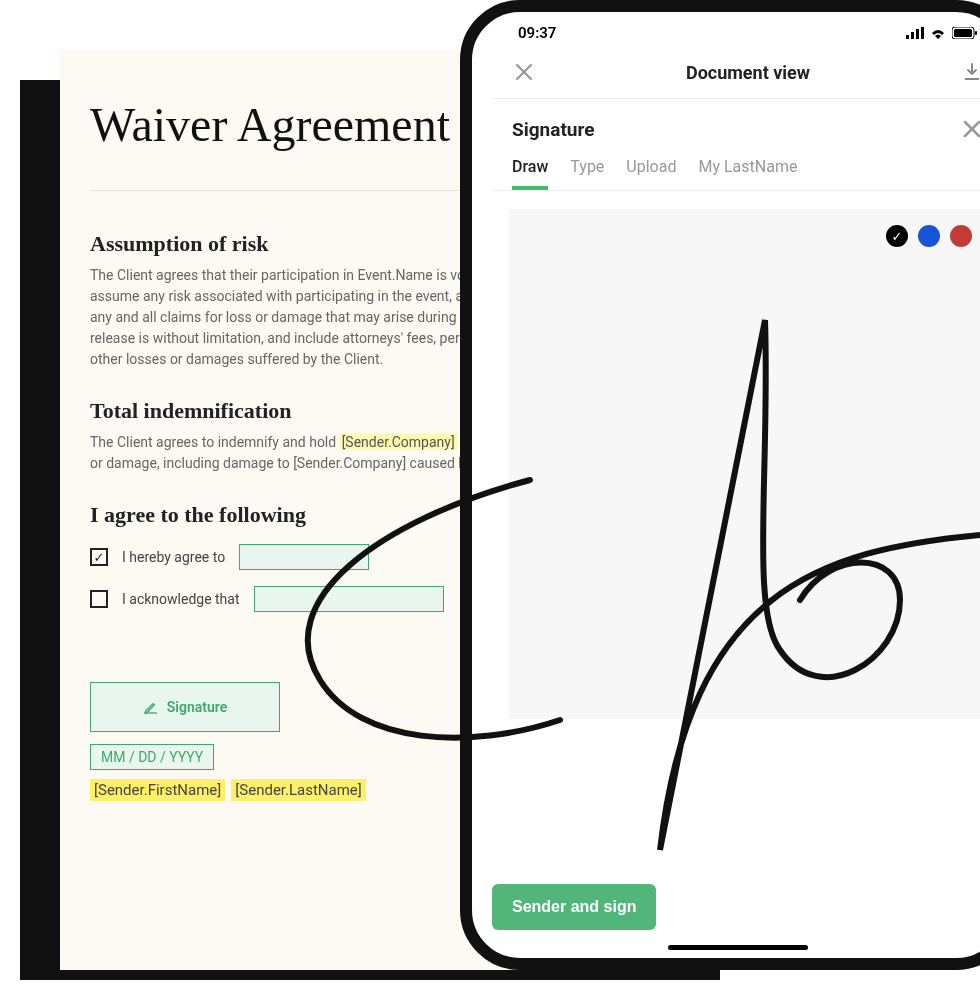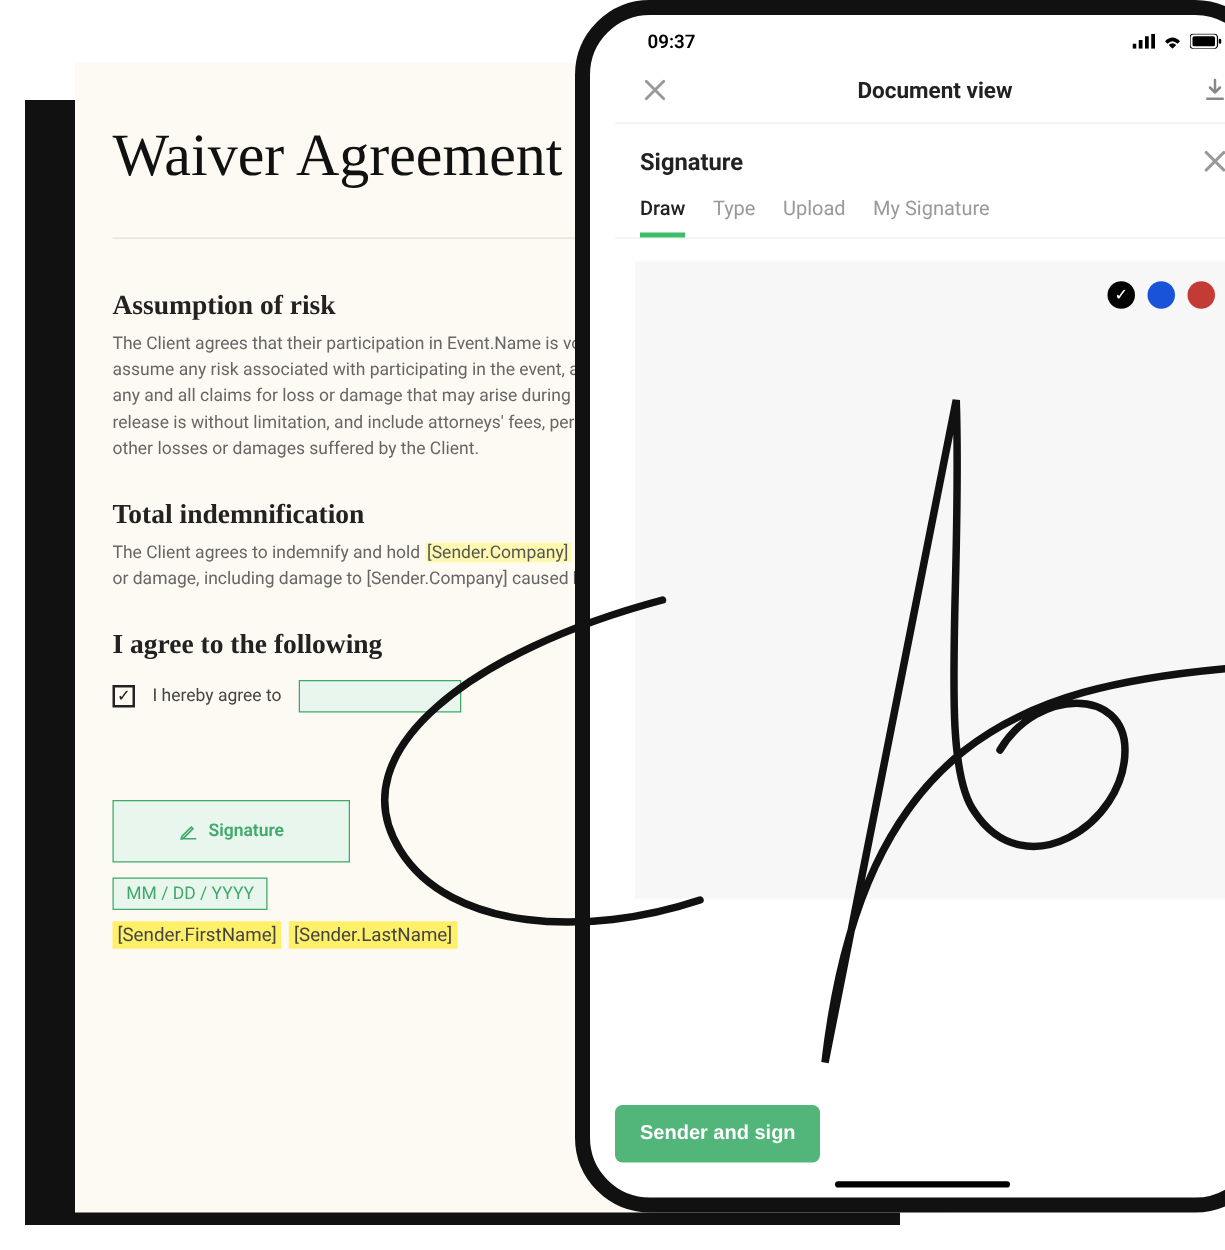--- a/index.html
+++ b/index.html
@@ -78,20 +78,25 @@
     <span>The Client agrees to indemnify and hold </span><span class="token">[Sender.Company]</span><span> harmless against all claims of loss or damage, including damage to [Sender.Company] caused by the Client.</span>
   </p>
 
   <h2 class="agree-heading">I agree to the following</h2>
 
   <div class="check-row">
     <span class="checkbox">✓</span>
     <span class="check-label">I hereby agree to</span>
     <span class="fill-field" style="width:130px"></span>
   </div>
+  <div class="check-row">
+    <span class="checkbox"></span>
+    <span class="check-label">I acknowledge that</span>
+    <span class="fill-field" style="width:190px"></span>
+  </div>
 
   <div class="signature-box">
     <svg viewBox="0 0 24 24" fill="none" stroke="currentColor" stroke-width="2">
         <path d="M3 21l3-1 11-11-2-2L4 18l-1 3z"></path>
         <path d="M3 21h18"></path>
       </svg>
     <span>Signature</span>
   </div>
   <div class="date-field">MM / DD / YYYY</div>
   <div class="name-row">
@@ -144,21 +149,21 @@
           <line x1="2" y1="2" x2="16" y2="16"></line>
           <line x1="16" y1="2" x2="2" y2="16"></line>
         </svg>
     </span>
   </div>
 
   <div class="tabs">
     <span class="tab active">Draw</span>
     <span class="tab">Type</span>
     <span class="tab">Upload</span>
-    <span class="tab">My Signature</span>
+    <span class="tab">My LastName</span>
   </div>
   <div class="tab-line"></div>
 
   <div class="canvas">
     <div class="color-dots">
       <span class="dot black">
           <span class="check">✓</span>
         </span>
       <span class="dot blue"></span>
       <span class="dot red"></span>

